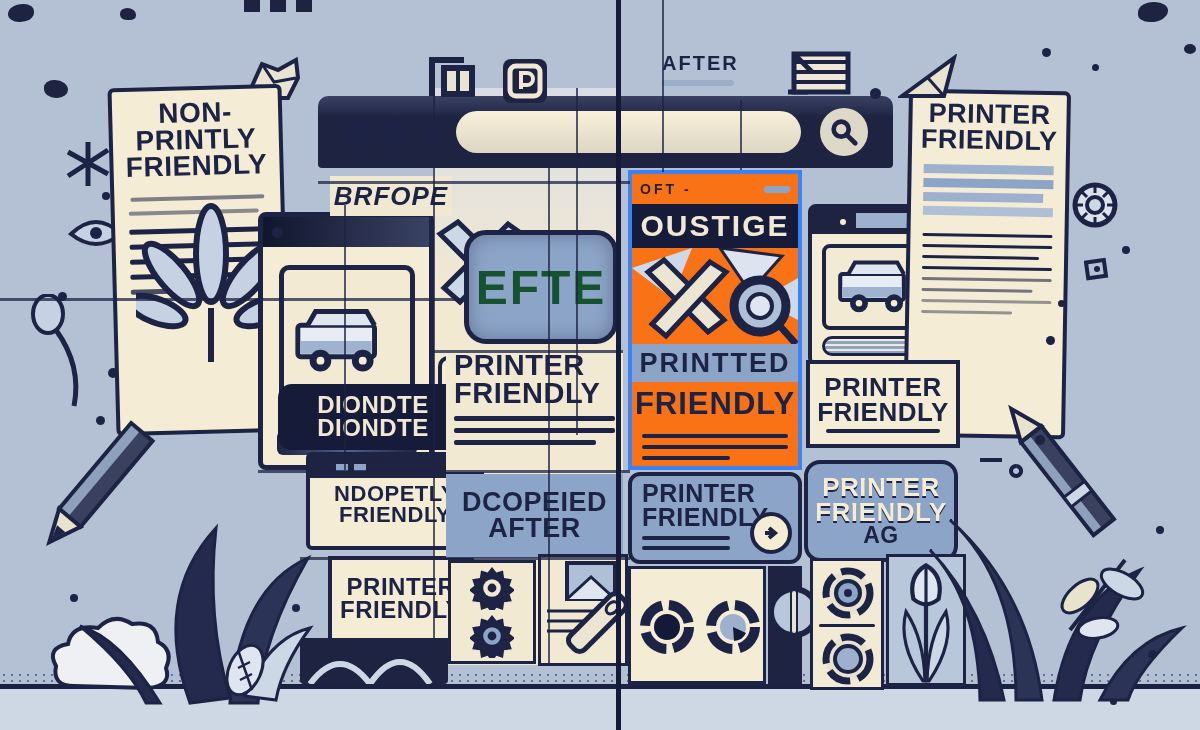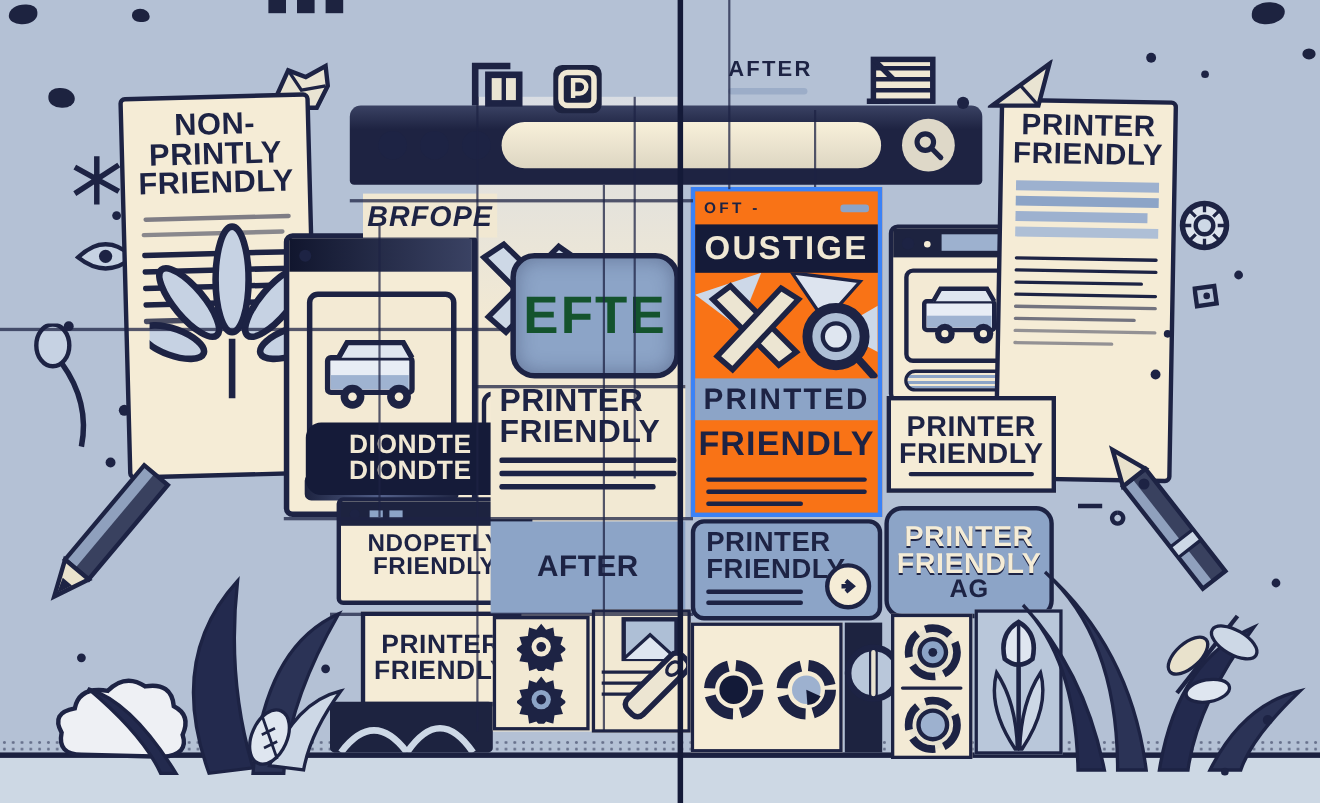--- a/index.html
+++ b/index.html
@@ -234,20 +234,21 @@
     <div class="title-sm" style="font-size:29px;">
       <div>PRINTER</div>
       <div>FRIENDLY</div>
     </div>
     <div class="line" style="height:5px;margin-top:9px;"></div>
     <div class="line" style="height:5px;margin-top:7px;"></div>
     <div class="line" style="height:5px;margin-top:7px;width:88%;"></div>
   </div>
 
   <div class="a ctr" style="left:446px;top:474px;width:177px;height:84px;background:#8ca4c7;">
+    <span class="title-sm" style="font-size:27px;">DCOPEIED</span>
     <span class="title-sm" style="font-size:27px;">AFTER</span>
   </div>
 
   <div class="a ctr" style="left:448px;top:560px;width:88px;height:104px;background:#f2e9d3;border:3px solid #1d2344;gap:4px;">
     <span>
       <svg width="44" height="44" viewBox="0 0 40 40">
         <path d="M20 1 l4 5 6-2 1 7 7 1-2 6 5 4-5 4 2 6-7 1-1 7-6-2-4 5-4-5-6 2-1-7-7-1 2-6-5-4 5-4-2-6 7-1 1-7 6 2z" fill="#1d2344"></path>
         <circle cx="20" cy="20" r="8" fill="#f2e9d3"></circle>
           <circle cx="20" cy="20" r="4" fill="#1d2344"></circle>
       </svg>

